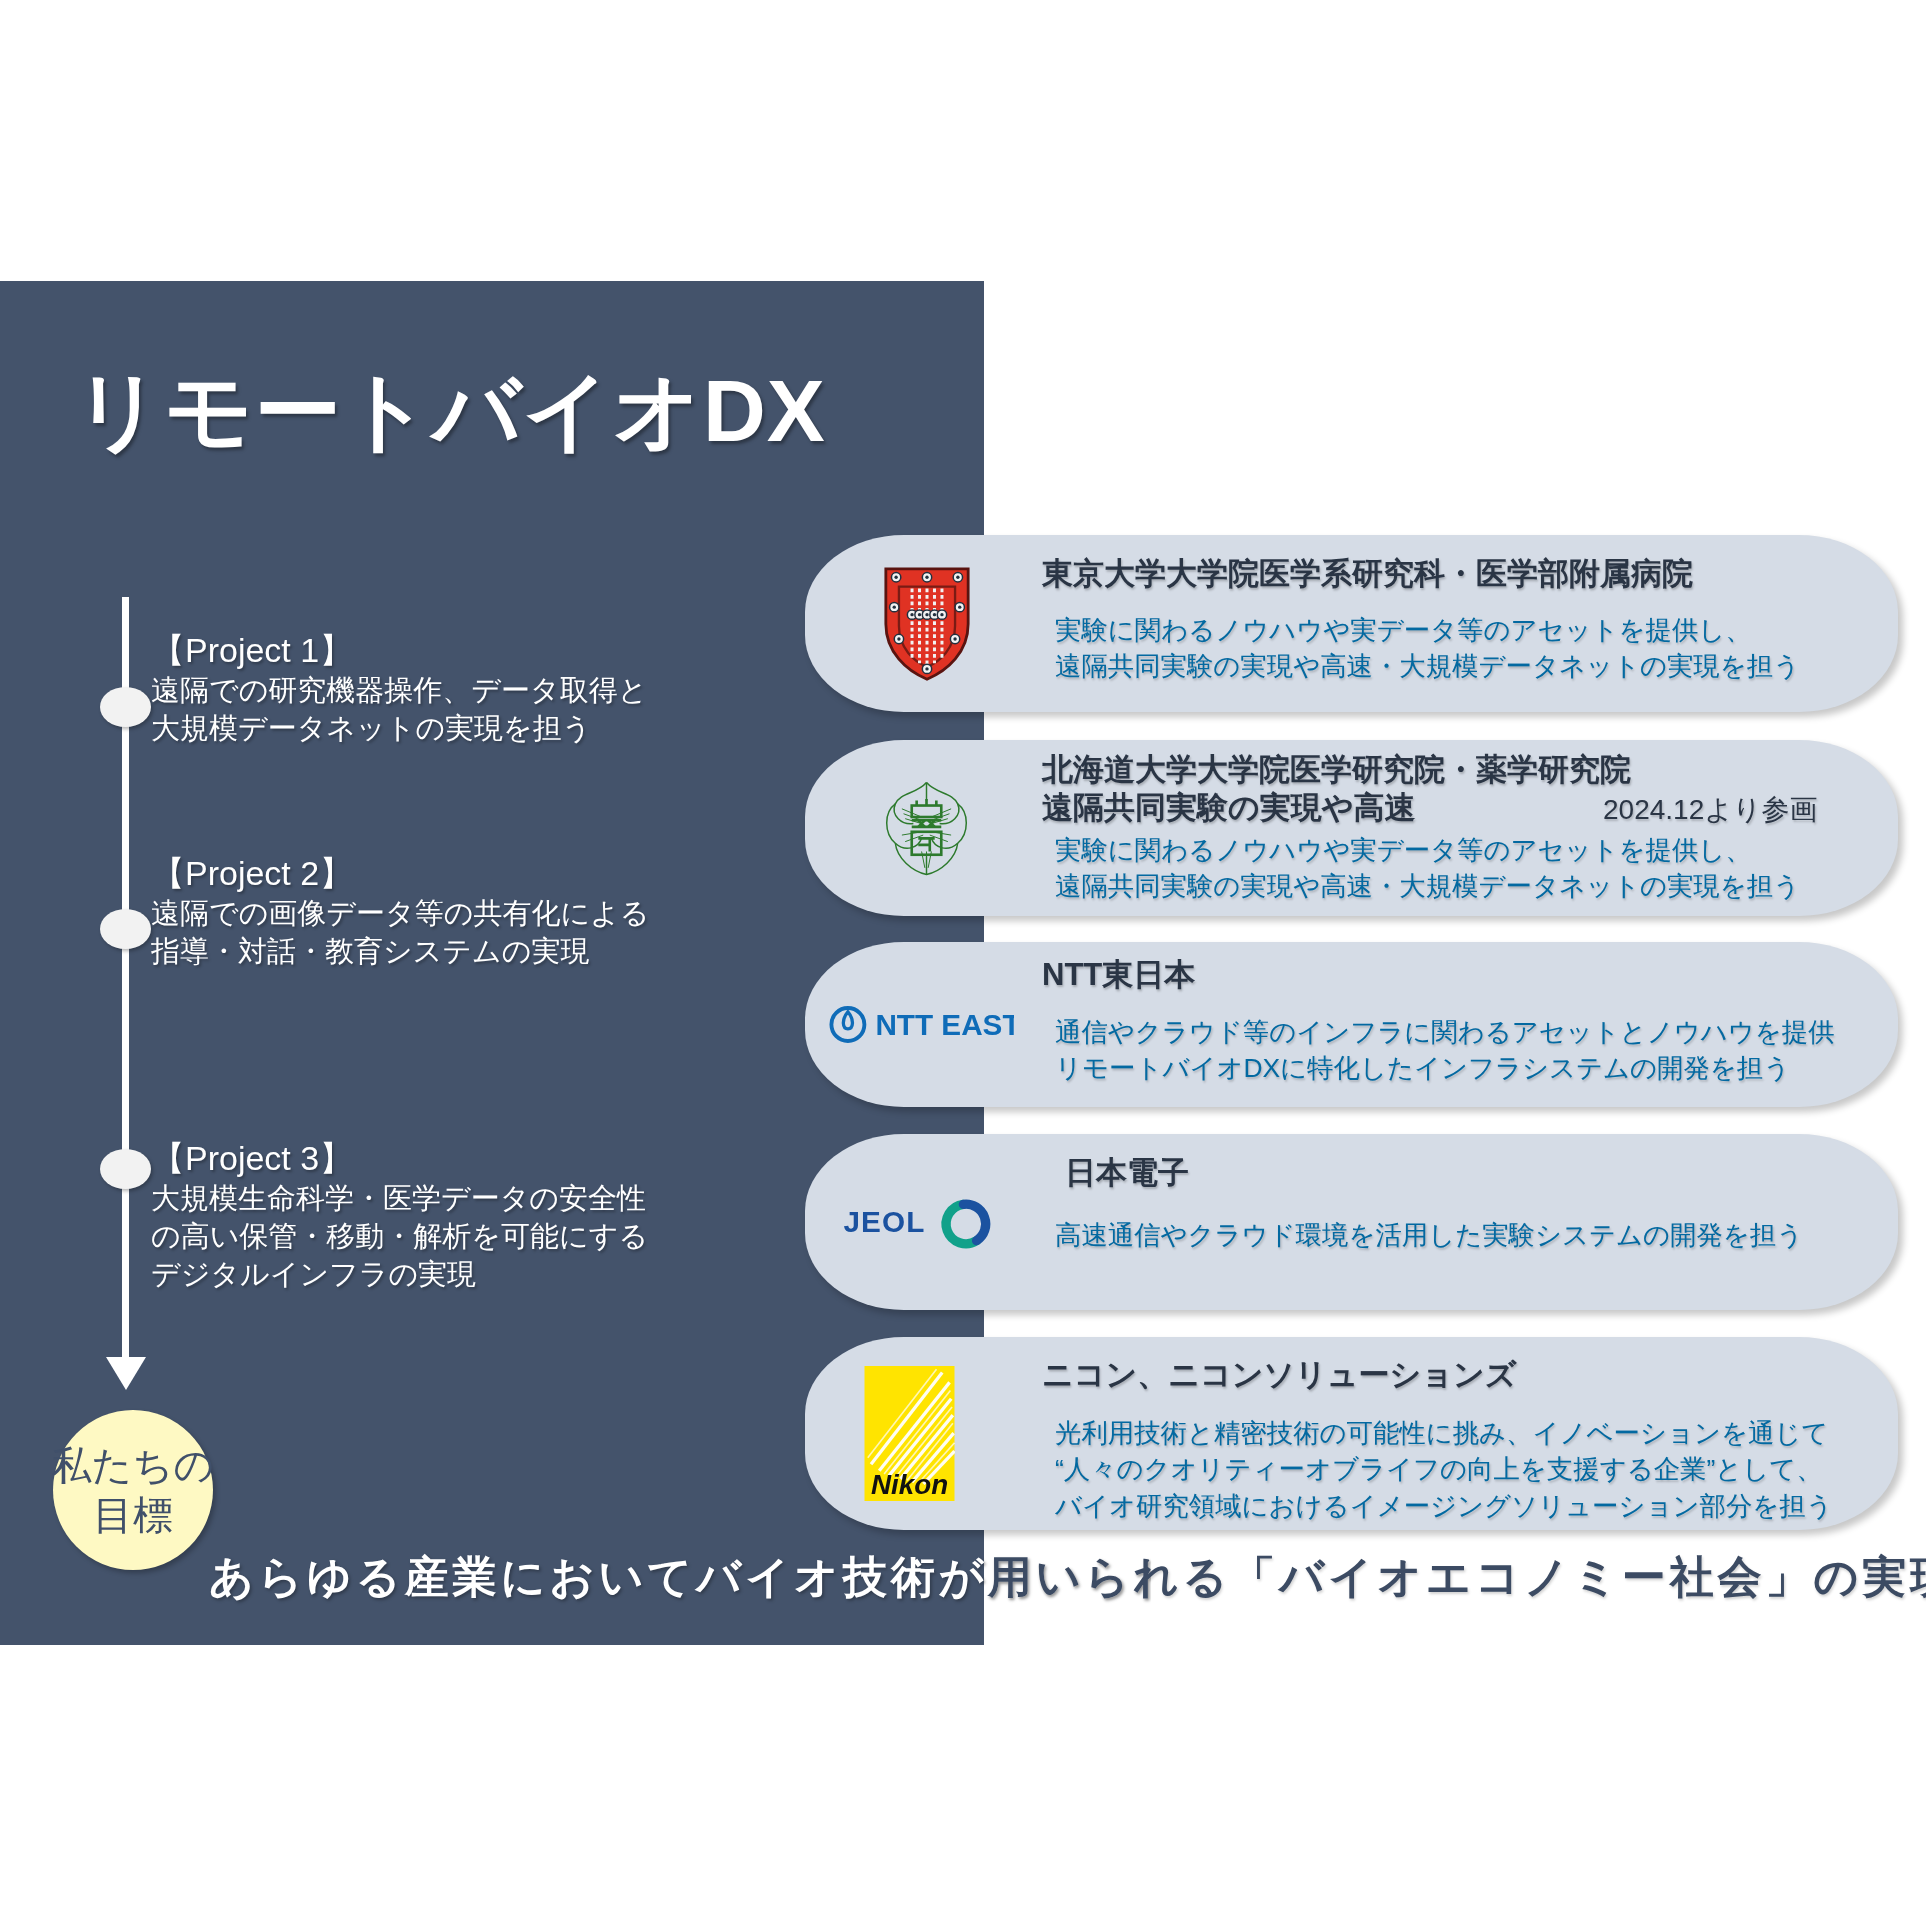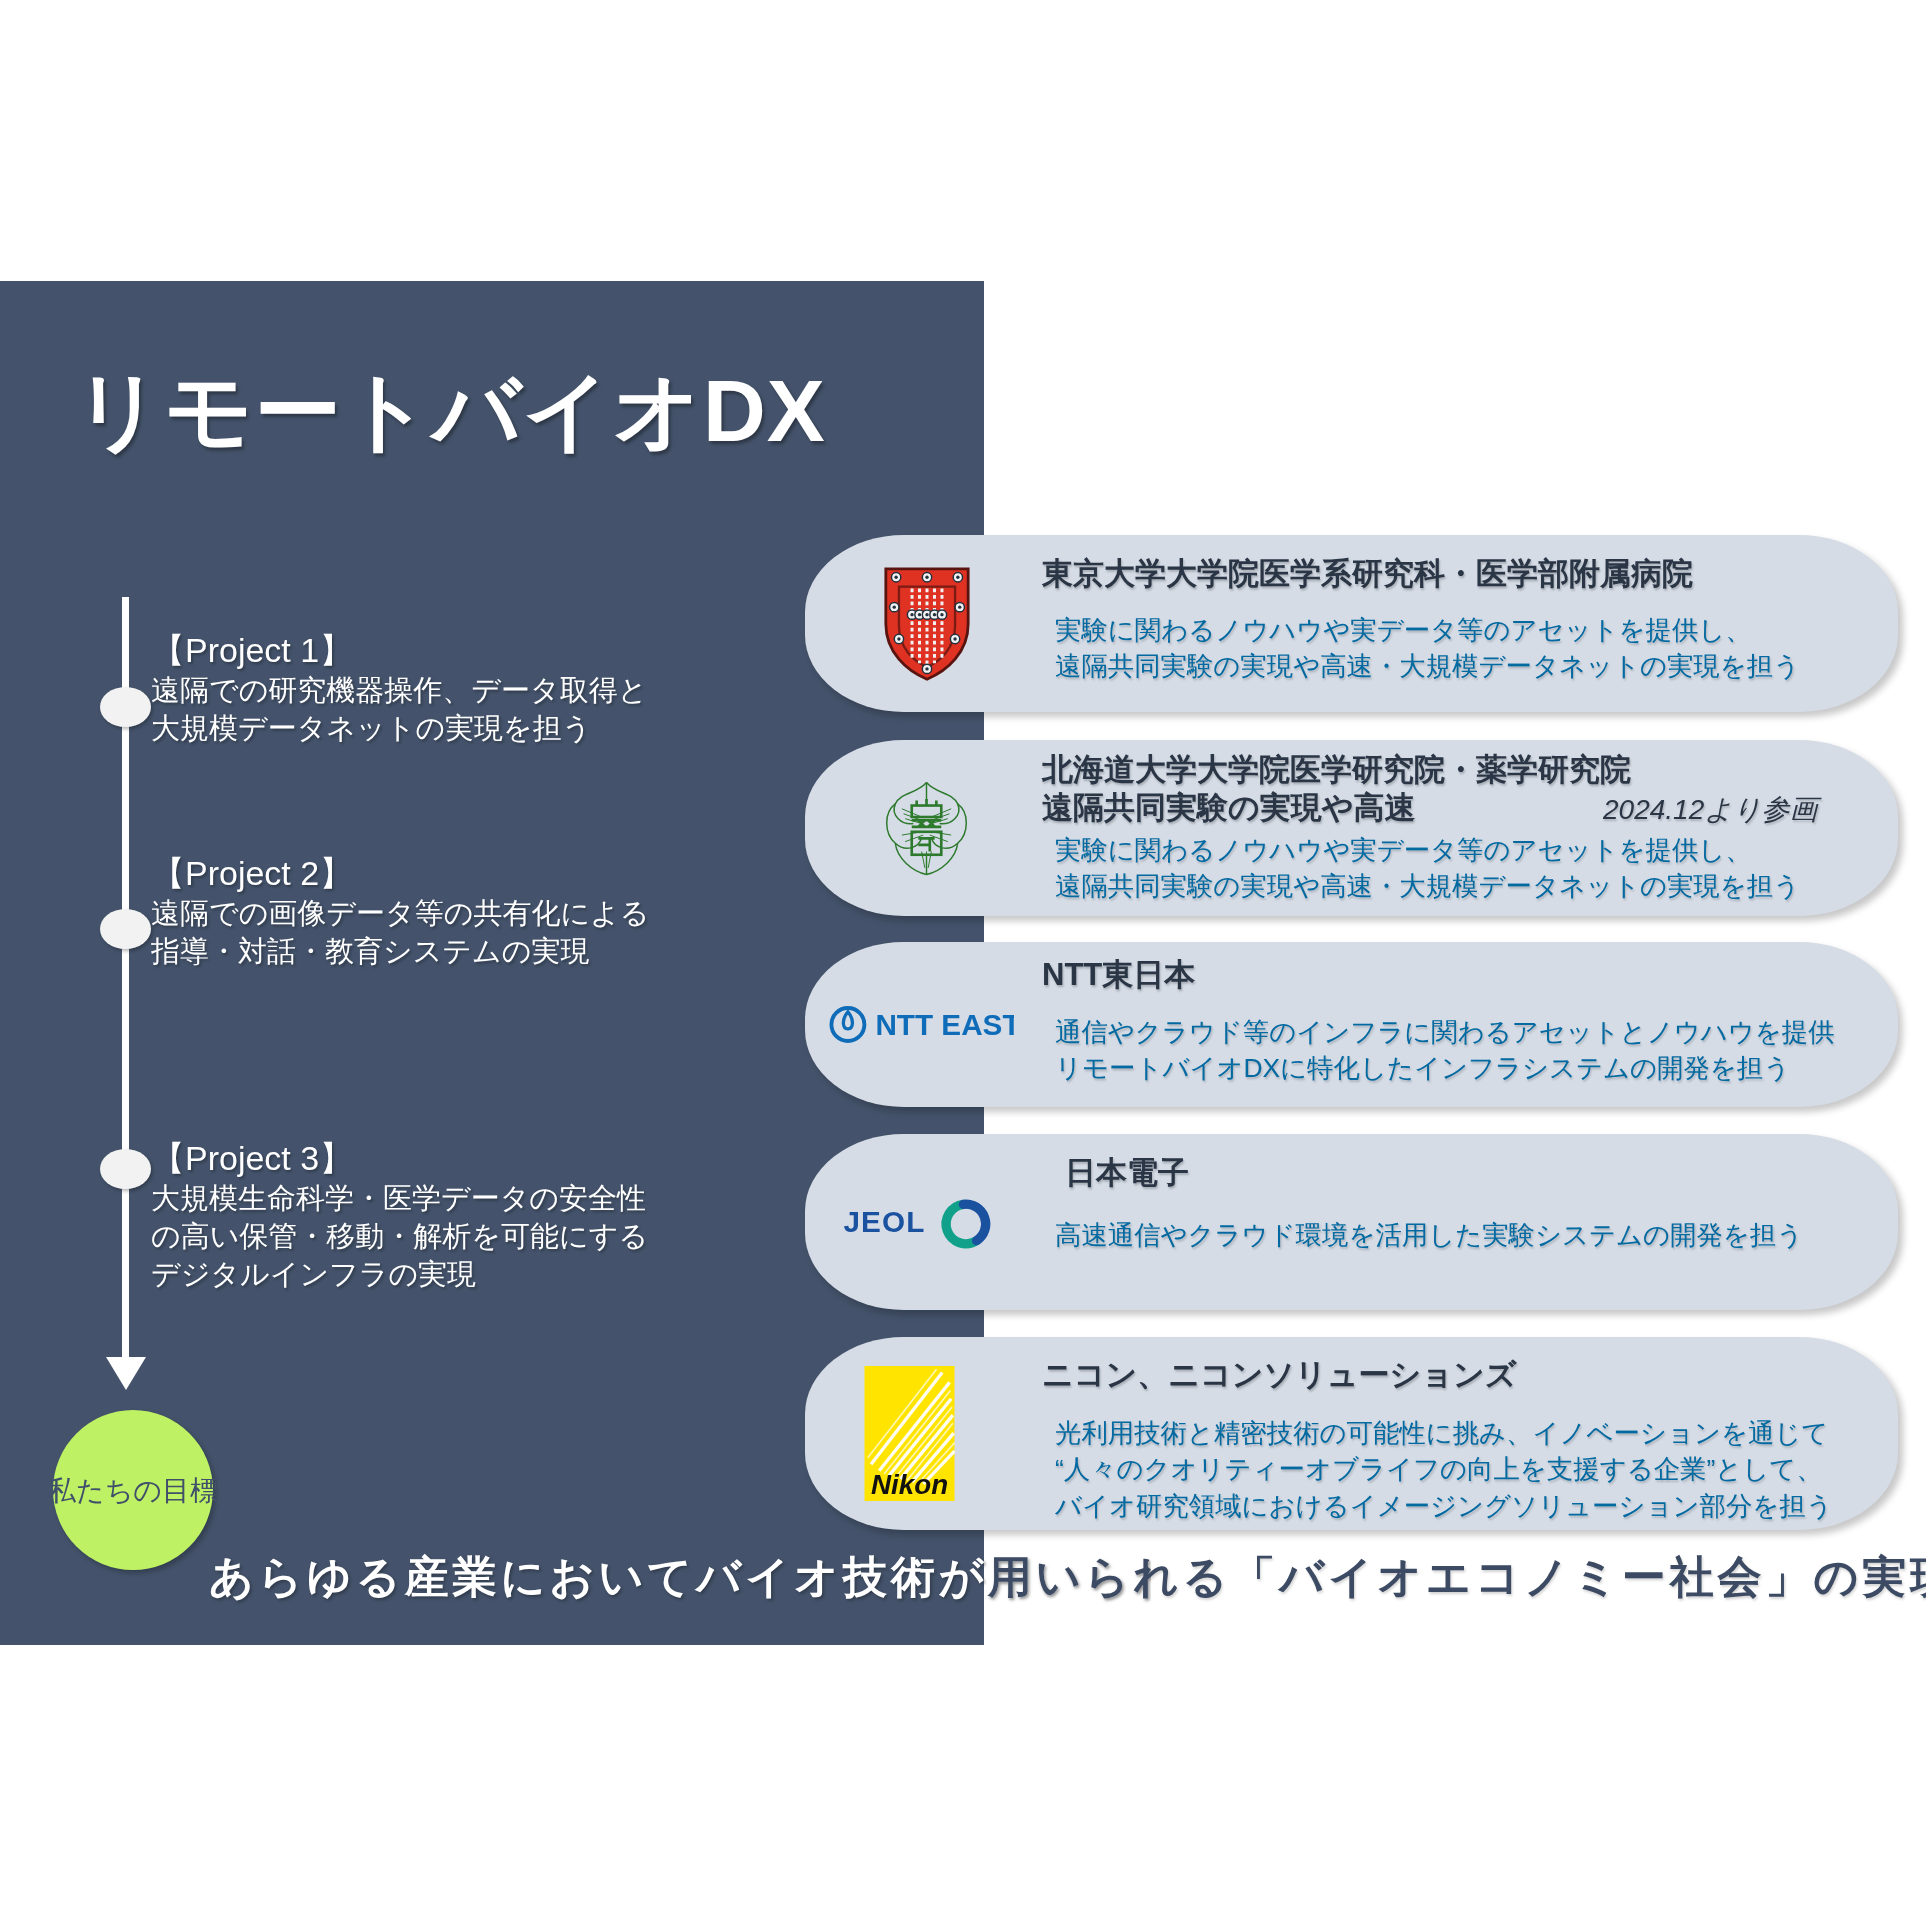--- a/index.html
+++ b/index.html
@@ -47,24 +47,24 @@
   }
   .proj .p-body{
     font-size:29px;font-weight:400;line-height:1.30;
     text-shadow:1.7px 2.2px 2.8px rgba(0,0,0,.32);
   }
   .proj .p-body div{white-space:nowrap;}
 
   
   .goal{
     position:absolute;left:53px;top:1410px;width:160px;height:160px;
-    border-radius:50%;background:#bef264;
+    border-radius:50%;background:#fef9c3;
     box-shadow:2.8px 3.3px 5.5px rgba(0,0,0,.25);
-    display:flex;flex-direction:row;align-items:center;justify-content:center;
-    color:#40506a;font-size:28px;font-weight:400;line-height:1.25;
+    display:flex;flex-direction:column;align-items:center;justify-content:center;
+    color:#40506a;font-size:40px;font-weight:400;line-height:1.25;
   }
   .goal div{white-space:nowrap;}
 
   
   .card{
     position:absolute;
     background:#d5dce6;
     border-radius:99px/77px;
     box-shadow:4.4px 5px 7.7px rgba(0,0,0,.22);
   }
@@ -72,21 +72,21 @@
     position:absolute;left:39px;top:0;bottom:0;width:165px;
     display:flex;align-items:center;justify-content:center;
   }
   .card .c-title{
     position:absolute;font-size:31px;font-weight:700;color:#2a3545;
     white-space:nowrap;line-height:1.24;
     text-shadow:1.1px 1.7px 2.2px rgba(0,0,0,.22);
   }
   .card .c-note{
     position:absolute;font-size:28px;font-weight:400;color:#2a3545;
-    white-space:nowrap;text-shadow:1.1px 1.7px 2.2px rgba(0,0,0,.2);font-style:italic;
+    white-space:nowrap;text-shadow:1.1px 1.7px 2.2px rgba(0,0,0,.2);
   }
   .card .c-body{
     position:absolute;font-size:26.4px;font-weight:400;color:#0369a1;
     line-height:1.38;text-shadow:1.1px 1.7px 2.2px rgba(0,0,0,.2);
   }
   .card .c-body div{white-space:nowrap;}
 
   
   .banner{
     position:absolute;left:0;top:1541px;width:1926px;height:72px;

